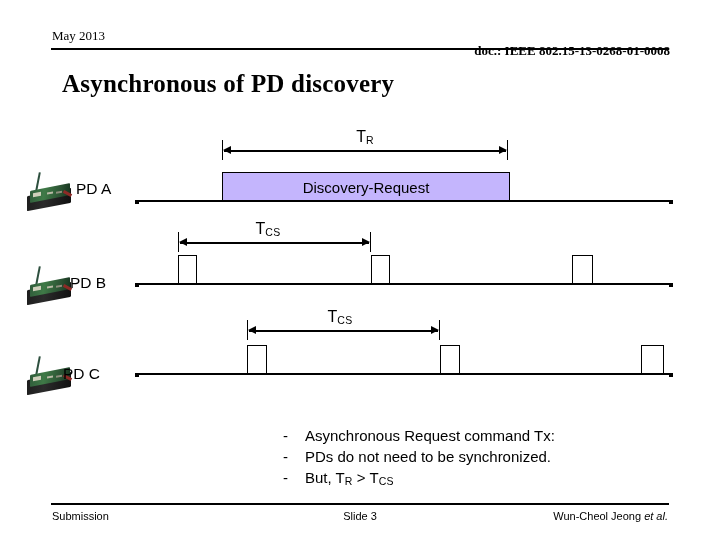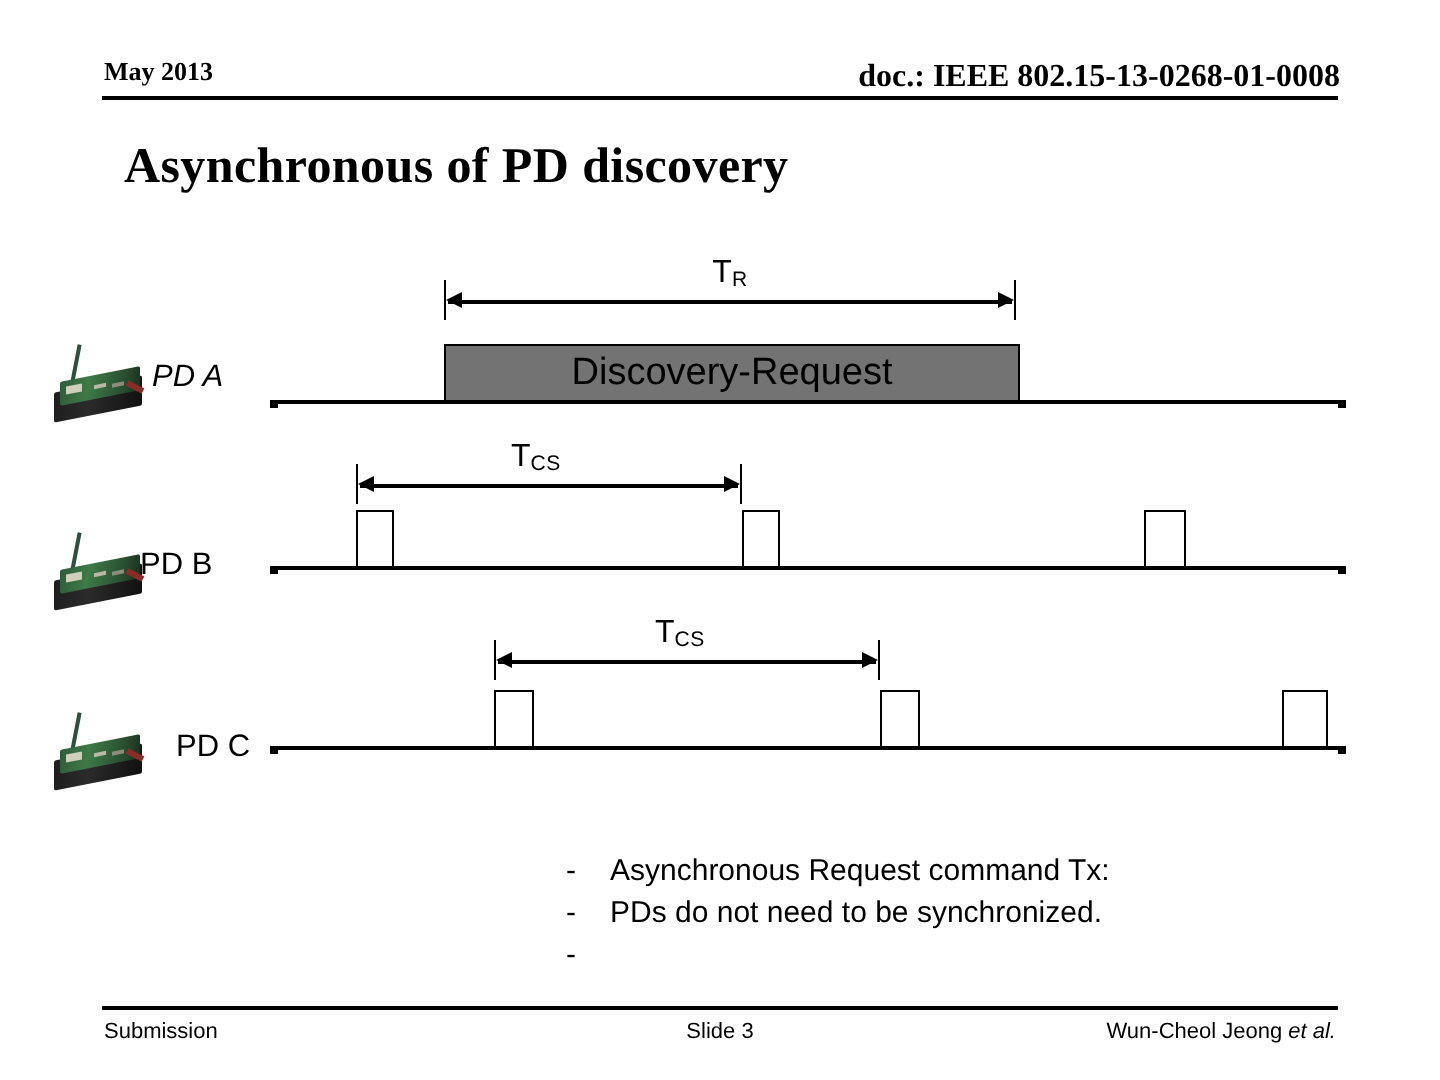--- a/index.html
+++ b/index.html
@@ -14,30 +14,30 @@
     overflow: hidden;
     font-family: "Liberation Sans", sans-serif;
     color: #000000;
   }
 
   
   .hdr-date {
     position: absolute;
     left: 52px; top: 28px;
     font-family: "Liberation Serif", serif;
+    font-weight: normal;
+    font-size: 13px;
+    letter-spacing: 0px;
+  }
+  .hdr-doc {
+    position: absolute;
+    right: 50px; top: 43px;
+    font-family: "Liberation Serif", serif;
     font-weight: bold;
     font-size: 13px;
-    letter-spacing: 0px;
-  }
-  .hdr-doc {
-    position: absolute;
-    right: 50px; top: 30px;
-    font-family: "Liberation Serif", serif;
-    font-weight: bold;
-    font-size: 16px;
     white-space: nowrap;
   }
   .hdr-rule {
     position: absolute;
     left: 51px; top: 48px;
     width: 618px; height: 0;
     border-top: 2.5px solid #000;
   }
 
   
@@ -139,26 +139,26 @@
     position: absolute;
     border: 1.5px solid #000;
     border-bottom: none;
     background: #ffffff;
   }
 
   
   .req-box {
     position: absolute;
     border: 1.5px solid #000;
-    background: #737373;
+    background: #c4b5fd;
     display: flex;
     align-items: center;
     justify-content: center;
     font-family: "Liberation Sans", sans-serif;
-    font-size: 19px;
+    font-size: 15px;
   }
 
   
   .meas { position: absolute; }
   .meas .tick {
     position: absolute;
     width: 0; height: 100%;
     border-left: 1.4px solid #000;
     top: 0;
   }
@@ -244,21 +244,21 @@
 <div class="slide-title">Asynchronous of PD discovery</div>
 
 <div class="diagram">
 
   <div class="mote" style="left:24px; top:172px;">
     <span class="antenna"></span>
     <span class="battery"></span>
     <span class="pcb"></span>
     <span class="redwire"></span>
   </div>
-  <div class="pd-label" style="left:76px; top:180px;font-style:italic;">PD A</div>
+  <div class="pd-label" style="left:76px; top:180px;">PD A</div>
 
   <div class="meas-label" style="left:365px; top:128px;"><span>T</span><sub>R</sub></div>
   <div class="meas" style="left:222px; top:140px; width:286px; height:20px;">
     <span class="tick l"></span>
     <span class="tick r"></span>
     <span class="line"></span>
     <span class="head l"></span>
     <span class="head r"></span>
   </div>
 
@@ -288,21 +288,21 @@
   <div class="pulse" style="left:371px; top:255px; width:17px; height:28px;"></div>
   <div class="pulse" style="left:572px; top:255px; width:19px; height:28px;"></div>
   <div class="baseline" style="left:136px; top:283px; width:536px;"></div>
 
   <div class="mote" style="left:24px; top:356px;">
     <span class="antenna"></span>
     <span class="battery"></span>
     <span class="pcb"></span>
     <span class="redwire"></span>
   </div>
-  <div class="pd-label" style="left:88px; top:365px;">PD C</div>
+  <div class="pd-label" style="left:63px; top:365px;">PD C</div>
 
   <div class="meas-label" style="left:340px; top:308px;"><span>T</span><sub>CS</sub></div>
   <div class="meas" style="left:247px; top:320px; width:193px; height:20px;">
     <span class="tick l"></span>
     <span class="tick r"></span>
     <span class="line"></span>
     <span class="head l"></span>
     <span class="head r"></span>
   </div>
 
@@ -317,19 +317,20 @@
   <div class="row">
     <span class="dash">-</span>
     <span>Asynchronous Request command Tx:</span>
   </div>
   <div class="row">
     <span class="dash">-</span>
     <span>PDs do not need to be synchronized.</span>
   </div>
   <div class="row">
     <span class="dash">-</span>
+    <span><span>But, T</span><sub>R</sub><span> &gt; T</span><sub>CS</sub></span>
   </div>
 </div>
 
 <div class="ftr-rule"></div>
 <div class="ftr ftr-left">Submission</div>
 <div class="ftr ftr-center">Slide 3</div>
 <div class="ftr ftr-right"><span>Wun-Cheol Jeong </span><i>et al.</i></div>
 
 </body></html>

